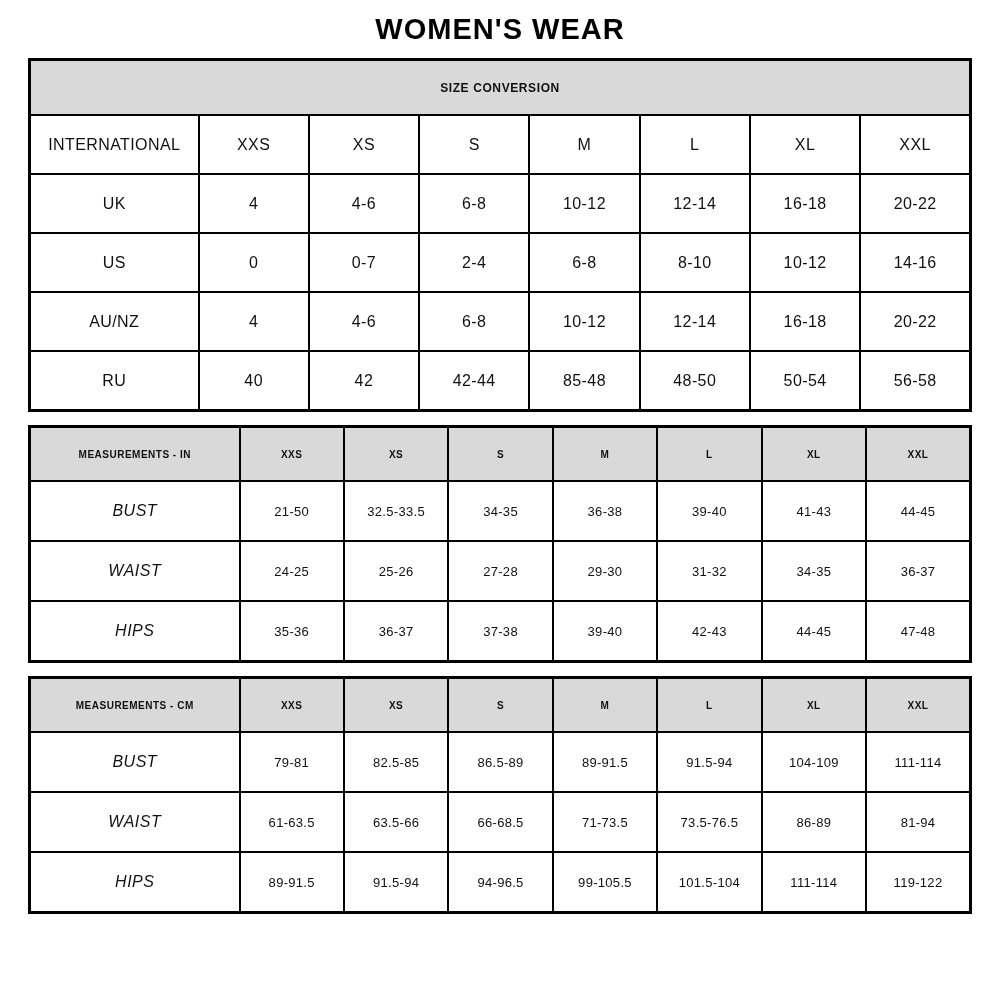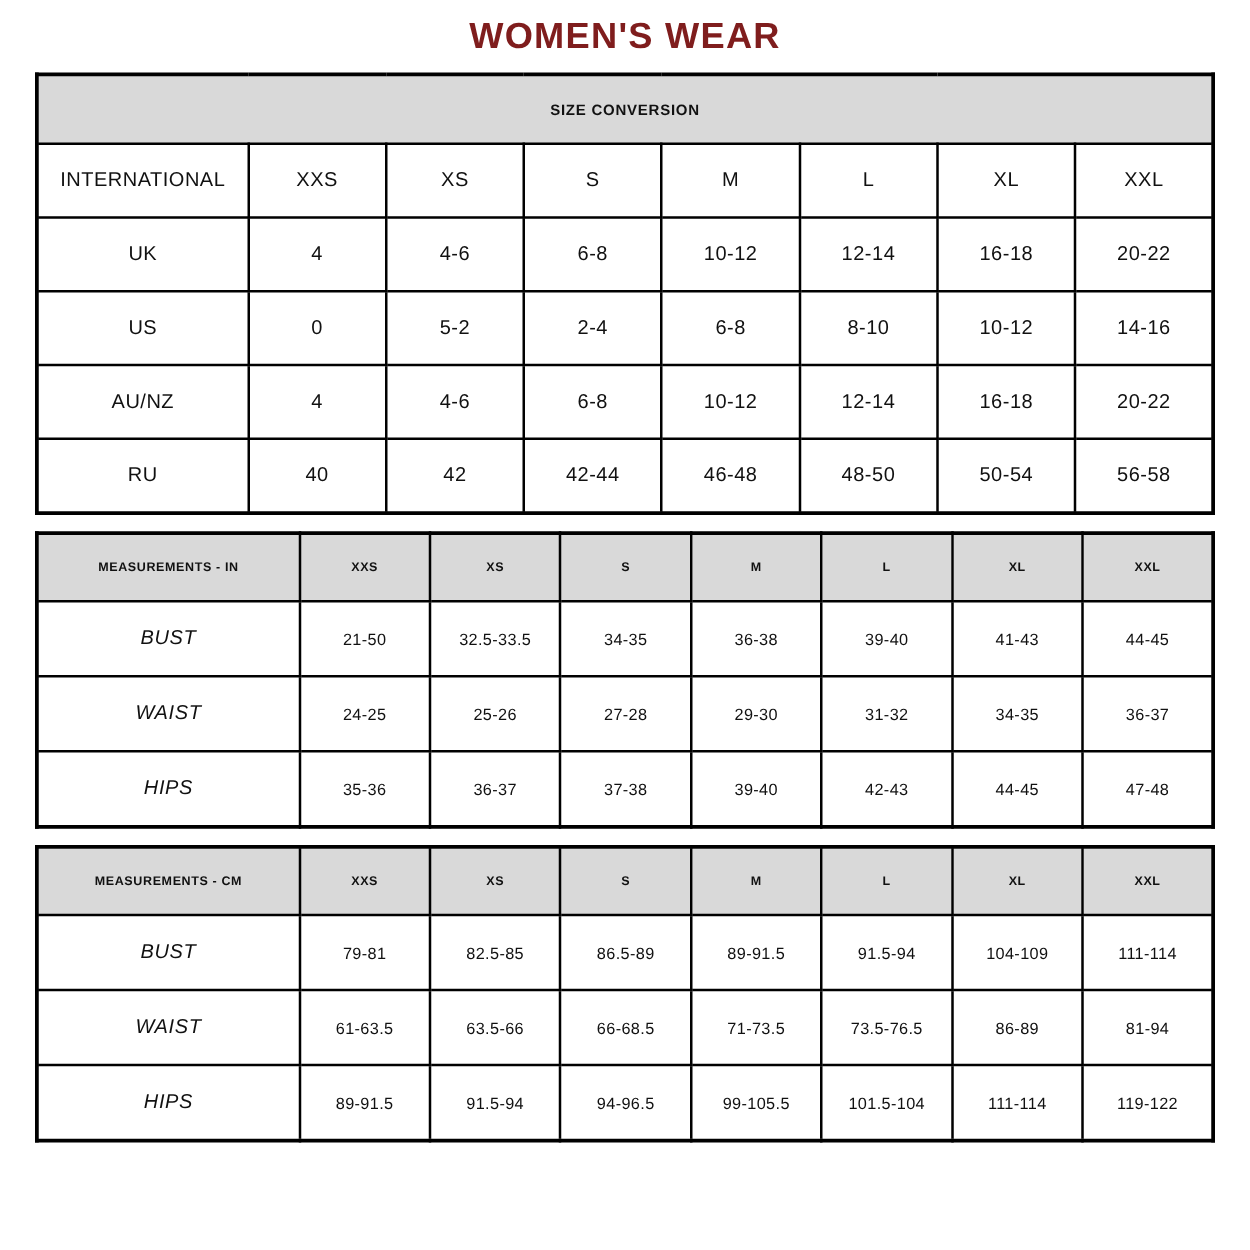--- a/index.html
+++ b/index.html
@@ -10,21 +10,21 @@
     -webkit-font-smoothing:antialiased;
   }
   .sheet{padding:13px 28px 0 28px;}
   .page-title{
     text-align:center;
     font-size:29px;
     font-weight:700;
     letter-spacing:1px;
     margin:0 0 13px 0;
     line-height:32px;
-    color:#7f1d1d;
+    color:#000000;
   }
   table{
     width:944px;
     border-collapse:collapse;
     table-layout:fixed;
     margin:0 0 13px 0;
     border:3px solid #000;
   }
   th,td{
     border:2px solid #000;
@@ -117,21 +117,21 @@
         <td>4-6</td>
         <td>6-8</td>
         <td>10-12</td>
         <td>12-14</td>
         <td>16-18</td>
         <td>20-22</td>
       </tr>
       <tr>
         <td>US</td>
         <td>0</td>
-        <td>5-2</td>
+        <td>0-7</td>
         <td>2-4</td>
         <td>6-8</td>
         <td>8-10</td>
         <td>10-12</td>
         <td>14-16</td>
       </tr>
       <tr>
         <td>AU/NZ</td>
         <td>4</td>
         <td>4-6</td>
@@ -139,21 +139,21 @@
         <td>10-12</td>
         <td>12-14</td>
         <td>16-18</td>
         <td>20-22</td>
       </tr>
       <tr>
         <td>RU</td>
         <td>40</td>
         <td>42</td>
         <td>42-44</td>
-        <td>46-48</td>
+        <td>85-48</td>
         <td>48-50</td>
         <td>50-54</td>
         <td>56-58</td>
       </tr>
     </tbody>
   </table>
 
   <table class="tm">
     <colgroup>
         <col class="first">

